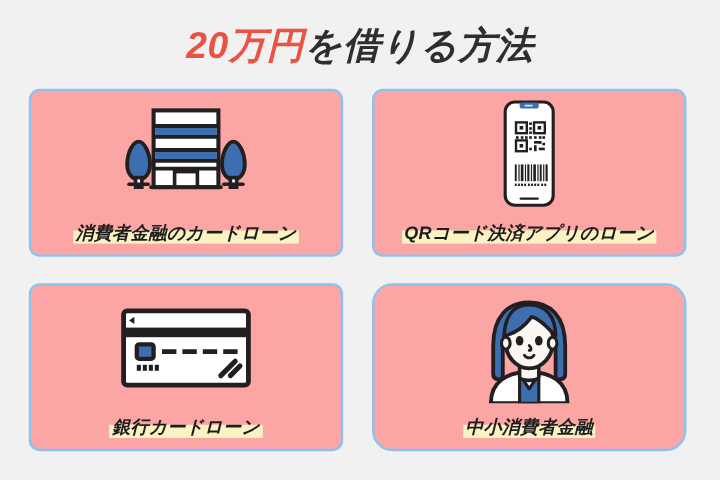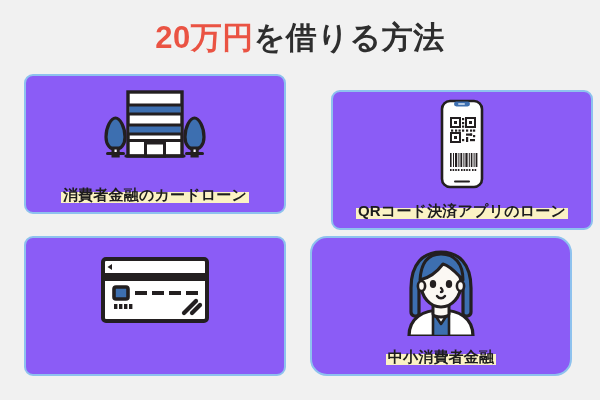--- a/index.html
+++ b/index.html
@@ -13,20 +13,21 @@
     font-family: "Liberation Sans", "DejaVu Sans", sans-serif;
     overflow: hidden;
     position: relative;
   }
   .page {
     position: absolute;
     left: 0; top: 0;
     width: 600px;
     height: 400px;
     background: #f1f1f1;
+    font-style: italic;
   }
 
   
   .title {
     position: absolute;
     left: 0;
     top: 18px;
     width: 600px;
     text-align: center;
     font-size: 31px;
@@ -45,27 +46,27 @@
     position: absolute;
     left: 24px;
     top: 74px;
     width: 552px;
     height: 304px;
   }
   .card {
     position: absolute;
     width: 262px;
     height: 140px;
-    background: #8b5cf6;
+    background: #fca5a5;
     border: 2px solid #8ec2ee;
     border-radius: 9px;
     box-sizing: border-box;
   }
   .card.pos-0 { left: 0;     top: 0;     }
-  .card.pos-1 { left: 286px; top: 16px; margin-left: 21px;     }
+  .card.pos-1 { left: 286px; top: 0;     }
   .card.pos-2 { left: 0;     top: 162px; }
   .card.pos-3 { left: 286px; top: 162px; border-radius: 17px; }
 
   .card-art {
     position: absolute;
     left: 0;
     top: 6px;
     width: 100%;
     height: 92px;
     display: flex;
@@ -250,20 +251,23 @@
             <rect x="27" y="53" width="3.4" height="5"></rect>
             <rect x="32" y="53" width="3.4" height="5"></rect>
           </g>
 
           <g stroke="#231f20" stroke-width="4.2" stroke-linecap="round">
             <line x1="87" y1="62" x2="99" y2="50"></line>
             <line x1="95" y1="62" x2="103" y2="54"></line>
           </g>
         </svg>
       </div>
+      <div class="card-label-wrap">
+        <span class="card-label"><span class="txt">銀行カードローン</span></span>
+      </div>
     </div>
 
     <div class="card pos-3">
       <div class="card-art">
         <svg width="96" height="92" viewBox="0 0 96 92" aria-hidden="true">
 
           <path d="M16 92 C16 74 30 66 48 66 C66 66 80 74 80 92 Z" fill="#ffffff" stroke="#231f20" stroke-width="3.2" stroke-linejoin="round"></path>
 
           <path d="M40 68 L48 80 L56 68 L56 92 L40 92 Z" fill="#3d6fb0" stroke="#231f20" stroke-width="2.6" stroke-linejoin="round"></path>
 

